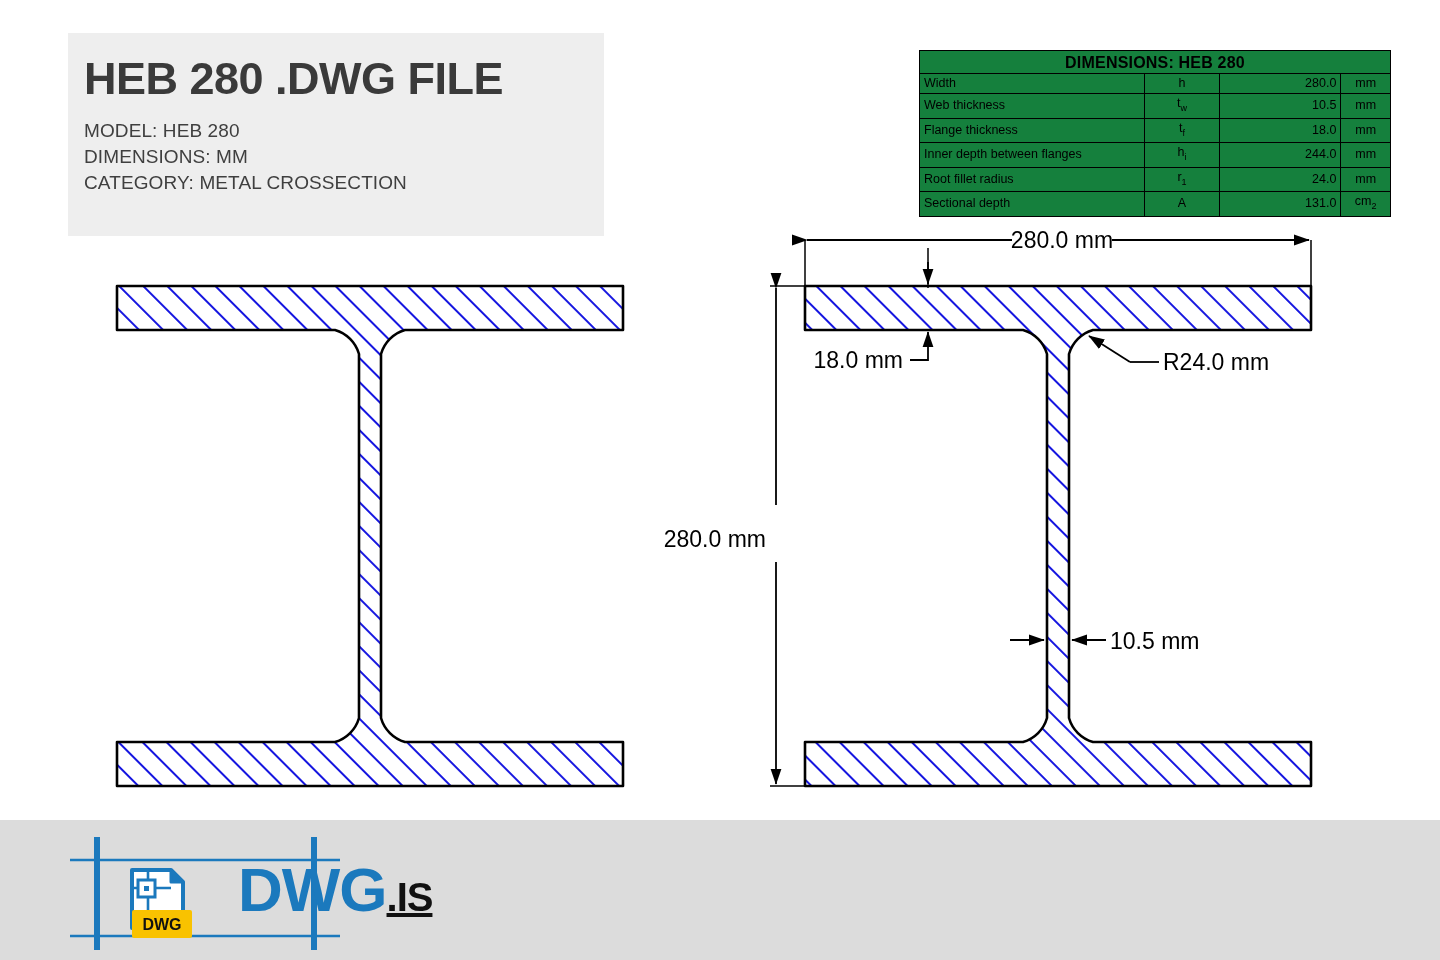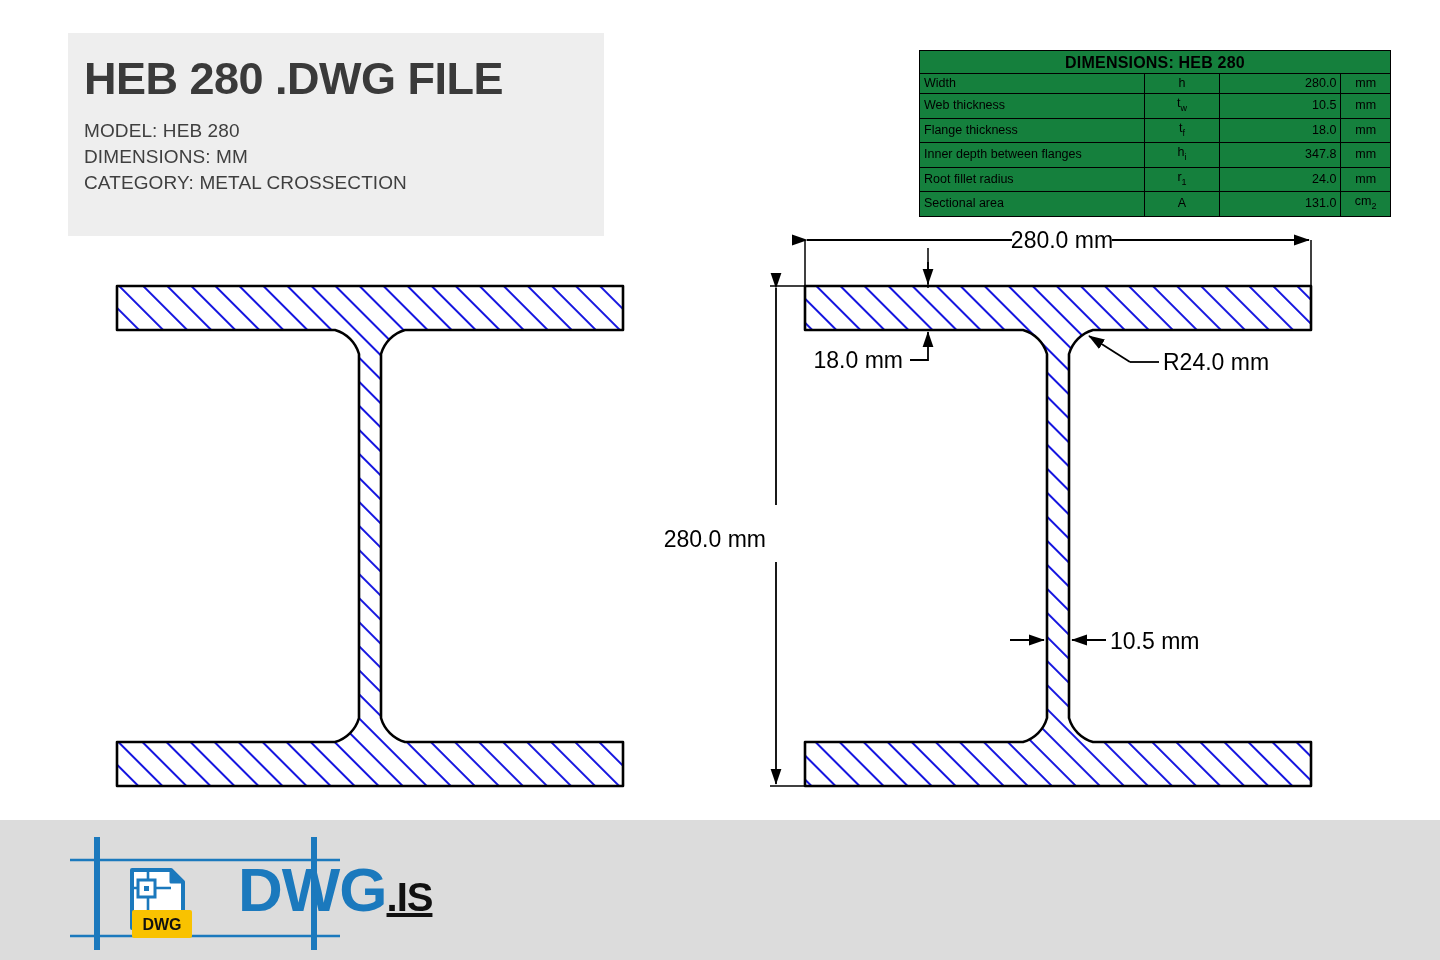--- a/index.html
+++ b/index.html
@@ -139,31 +139,31 @@
           </tr>
           <tr>
             <td class="c-label">Flange thickness</td>
             <td class="c-sym">t<sub>f</sub></td>
             <td class="c-val">18.0</td>
             <td class="c-unit">mm</td>
           </tr>
           <tr>
             <td class="c-label">Inner depth between flanges</td>
             <td class="c-sym">h<sub>i</sub></td>
-            <td class="c-val">347.8</td>
+            <td class="c-val">244.0</td>
             <td class="c-unit">mm</td>
           </tr>
           <tr>
             <td class="c-label">Root fillet radius</td>
             <td class="c-sym">r<sub>1</sub></td>
             <td class="c-val">24.0</td>
             <td class="c-unit">mm</td>
           </tr>
           <tr>
-            <td class="c-label">Sectional area</td>
+            <td class="c-label">Sectional depth</td>
             <td class="c-sym">A</td>
             <td class="c-val">131.0</td>
             <td class="c-unit">cm<sub>2</sub></td>
           </tr>
         </tbody>
     </table>
   </div>
 
   <svg class="dwg" id="dwg-left" width="1440" height="960" viewBox="0 0 1440 960">
     <defs>

